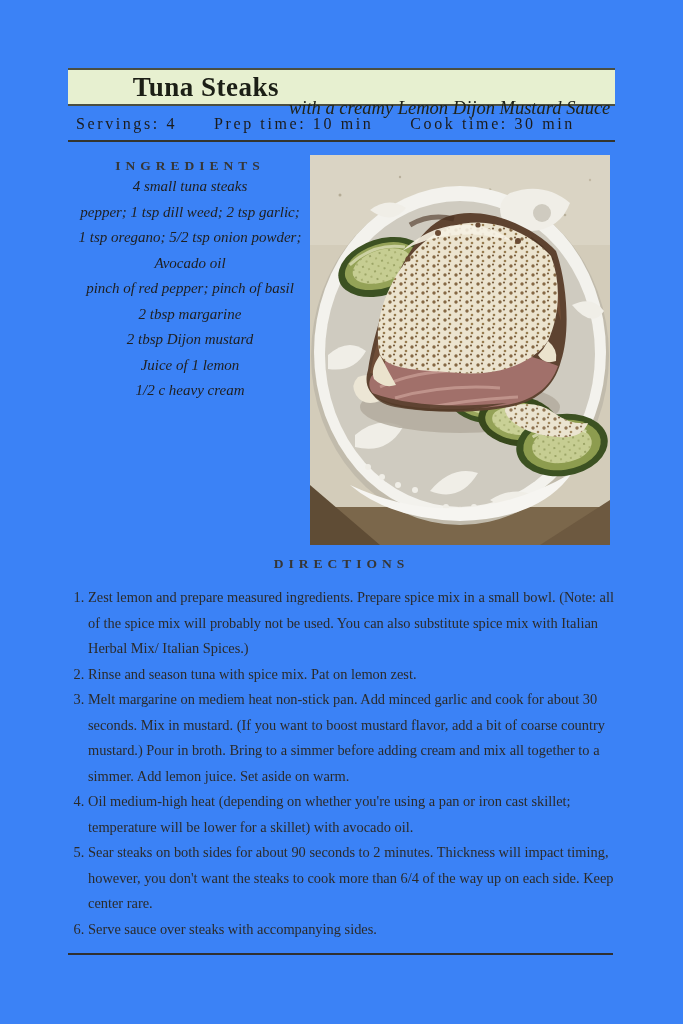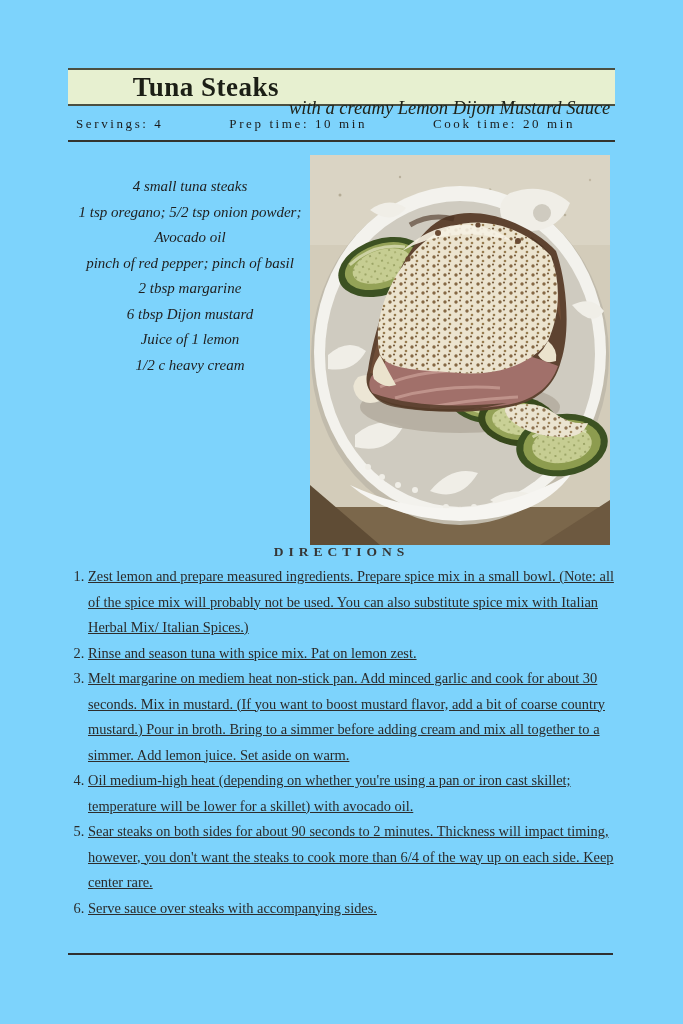--- a/index.html
+++ b/index.html
@@ -1,83 +1,85 @@
 <!DOCTYPE html>
 <html><head>
 <meta charset="utf-8">
 <style>
   * { margin:0; padding:0; box-sizing:border-box; }
   html,body { background:#ffffff; }
   body { width:683px; height:1024px; font-family:"Liberation Serif","DejaVu Serif",serif; color:#2d2d2d; }
-  .page { position:relative; width:683px; height:1024px; background:#7dd3fc; overflow:hidden; }
+  .page { position:relative; width:683px; height:1024px; background:#3b82f6; overflow:hidden; }
 
   
   .banner {
     position:absolute; left:68px; top:68px; width:547px; height:38px;
     background:#e7f0d0;
     border-top:2px solid #4b4f41; border-bottom:2px solid #4b4f41;
     display:flex; align-items:center; justify-content:center;
     padding-left:60px; white-space:nowrap;
   }
   .banner .title { font-size:27px; font-weight:bold; letter-spacing:.5px; color:#1c1f16; }
   .banner .subtitle { font-size:18.5px; font-style:italic; margin-left:10px; color:#20231a;margin-top:42px; }
 
   
   .meta-row {
     position:absolute; left:68px; top:108px; width:547px; height:34px;
     border-bottom:2px solid #33342e;
     display:flex; align-items:center; justify-content:space-between;
     padding:0 40px 0 8px;
-    font-size:13px; letter-spacing:2.6px; color:#1b1b1b;
+    font-size:16px; letter-spacing:2.6px; color:#1b1b1b;
   }
 
   
   .ingredients { position:absolute; left:62px; top:158px; width:256px; text-align:center; }
   .section-heading { font-size:13.5px; font-weight:600; letter-spacing:5px; color:#363636; }
-  .ing-list { margin-top:16px; }
+  .ing-list { }
   .ing-line { font-style:italic; font-size:15px; line-height:25.5px; color:#1f1f1f; }
   .ing-line.emph { font-weight:bold; }
 
   
   .photo { position:absolute; left:310px; top:155px; width:300px; height:390px; }
   .photo svg { display:block; width:300px; height:390px; }
 
   
-  .directions { position:absolute; left:68px; top:544px; width:547px; }
+  .directions { position:absolute; left:68px; top:556px; width:547px; }
   .directions .section-heading { text-align:center; }
-  .dir-list { margin-top:4px; padding-left:20px;text-decoration:underline; }
+  .dir-list { margin-top:13px; padding-left:20px; }
   .dir-list li { font-size:14.4px; line-height:25.5px; color:#2b2b2b; }
   .dir-list li::marker { color:#2b2b2b; }
 
   .end-rule { position:absolute; left:68px; top:953px; width:545px; border:none; border-top:2px solid #303030; }
 </style>
 </head>
 <body>
 
 <div class="page">
 
   <header class="banner">
     <span class="title">Tuna Steaks</span>
     <span class="subtitle">with a creamy Lemon Dijon Mustard Sauce</span>
   </header>
 
   <div class="meta-row">
     <span>Servings: 4</span>
     <span>Prep time: 10 min</span>
-    <span>Cook time: 20 min</span>
+    <span>Cook time: 30 min</span>
   </div>
 
   <section class="ingredients">
+    <h2 class="section-heading">INGREDIENTS</h2>
     <div class="ing-list">
       <div class="ing-line">4 small tuna steaks</div>
+      <div class="ing-line">pepper; 1 tsp dill weed; 2 tsp garlic;</div>
       <div class="ing-line">1 tsp oregano; 5/2 tsp onion powder;</div>
       <div class="ing-line">Avocado oil</div>
       <div class="ing-line">pinch of red pepper; pinch of basil</div>
       <div class="ing-line">2 tbsp margarine</div>
-      <div class="ing-line">6 tbsp Dijon mustard</div>
+      <div class="ing-line">2 tbsp Dijon mustard</div>
       <div class="ing-line">Juice of 1 lemon</div>
       <div class="ing-line">1/2 c heavy cream</div>
     </div>
   </section>
 
   <figure class="photo" aria-label="Seared tuna steak topped with creamy lemon Dijon mustard sauce and sauteed zucchini slices on a gray and white damask-patterned plate">
     <svg viewBox="0 0 300 390" xmlns="http://www.w3.org/2000/svg">
       <defs>
         <pattern id="seeds" width="11" height="9" patternUnits="userSpaceOnUse">
           <circle cx="3" cy="3" r="1.7" fill="#7a5a34"></circle>

